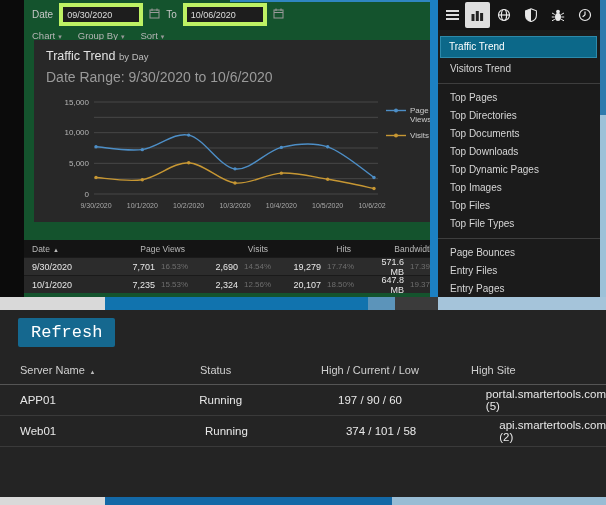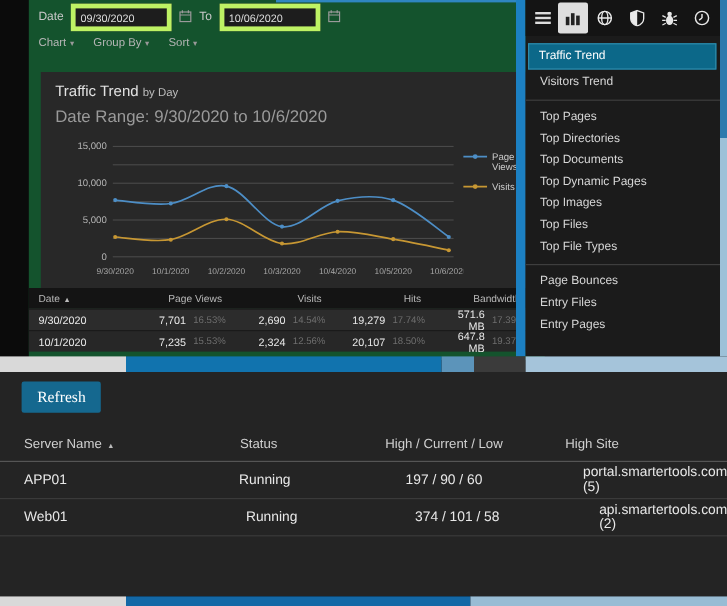--- a/index.html
+++ b/index.html
@@ -8,21 +8,21 @@
   
   .panel-left{position:absolute;left:0;top:0;width:430px;height:300px;background:#14532d;margin-left:24px;}
   .top-edge-line{position:absolute;left:230px;top:0;width:200px;height:2px;background:#2f86c0;z-index:5;}
   .filter-bar{position:absolute;left:8px;top:5px;height:19px;display:flex;align-items:center;gap:6px;font-size:10px;color:#c8c8c8;}
   .date-input{width:68px;height:15px;background:#1d1d1d;border:4px solid #bef264;color:#ddd;font-size:9px;padding:0 4px;font-family:inherit;}
   .cal-icon{display:inline-block;}
   .dropdown-bar{position:absolute;left:8px;top:30px;display:flex;gap:16px;font-size:9.5px;color:#b5b5b5;}
   .dd{cursor:default;white-space:nowrap;}
   .caret{font-size:7px;margin-left:3px;color:#999;}
 
-  .chart-card{position:absolute;left:10px;top:60px;width:418px;height:182px;background:#282828;}
+  .chart-card{position:absolute;left:10px;top:40px;width:418px;height:182px;background:#282828;}
   .card-title{position:absolute;left:12px;top:9px;color:#e2e2e2;font-size:12.5px;}
   .t2{font-size:9.5px;color:#bdbdbd;}
   .card-sub{position:absolute;left:12px;top:29px;font-size:14px;color:#9a9a9a;}
   #chart-svg{position:absolute;left:6px;top:52px;}
   #legend{position:absolute;left:352px;top:66px;font-size:8px;color:#ccc;}
   .leg-item{display:flex;align-items:flex-start;gap:4px;margin-bottom:7px;}
   .leg-label{width:36px;line-height:1.15;}
 
   .traffic-table{position:absolute;left:0;top:240px;width:430px;}
   .tt-head{display:flex;height:17px;align-items:center;background:#141414;color:#b9b9b9;font-size:8.5px;}
@@ -57,21 +57,21 @@
   .menu-btn i{display:block;width:13px;height:2px;background:#ddd;}
   .tool-btn{flex:1;height:26px;margin:2px 1px;display:flex;align-items:center;justify-content:center;border-radius:2px;}
   .tool-btn.active{background:#dedede;}
   #side-nav{padding-top:6px;}
   .nav-item{height:18px;line-height:18px;padding-left:12px;font-size:10px;color:#d6d6d6;white-space:nowrap;}
   .nav-item.selected{height:20px;line-height:20px;background:#0c6889;border:1px solid #2d8aab;margin:0 3px 2px 2px;padding-left:8px;color:#fff;}
   .nav-divider{border-top:1px solid #3e3e3e;margin:5px 0;}
 
   
   .panel-bottom{position:absolute;left:0;top:310px;width:606px;height:187px;background:#242424;}
-  .refresh{position:absolute;left:18px;top:8px;background:#15688f;color:#fff;border:none;font-size:13px;padding:5px 13px;border-radius:2px;font-family:Liberation Serif, serif;cursor:pointer;}
+  .refresh{position:absolute;left:18px;top:8px;background:#15688f;color:#fff;border:none;font-size:17px;padding:5px 13px;border-radius:2px;font-family:Liberation Mono, monospace;cursor:pointer;}
   .srv-table{position:absolute;left:0;top:46px;width:606px;}
   .srv-head{display:flex;height:28px;align-items:center;color:#d0d0d0;font-size:11px;border-bottom:1px solid #555;}
   .srv-row{display:flex;height:30px;align-items:center;color:#e8e8e8;font-size:11.5px;border-bottom:1px solid #3a3a3a;gap:26px;}
   .s-c1{width:180px;padding-left:20px;}
   .s-c2{width:95px;}
   .s-c3{width:150px;text-align:center;}
   .s-c4{flex:1;padding-left:26px;}
 </style>
 </head>
 <body>
@@ -262,20 +262,21 @@
           </svg>
       </span>
     </div>
     <nav id="side-nav">
         <div class="nav-item selected">Traffic Trend</div>
         <div class="nav-item">Visitors Trend</div>
         <div class="nav-divider"></div>
         <div class="nav-item">Top Pages</div>
         <div class="nav-item">Top Directories</div>
         <div class="nav-item">Top Documents</div>
+        <div class="nav-item">Top Downloads</div>
         <div class="nav-item">Top Dynamic Pages</div>
         <div class="nav-item">Top Images</div>
         <div class="nav-item">Top Files</div>
         <div class="nav-item">Top File Types</div>
         <div class="nav-divider"></div>
         <div class="nav-item">Page Bounces</div>
         <div class="nav-item">Entry Files</div>
         <div class="nav-item">Entry Pages</div>
       </nav>
   </aside>

